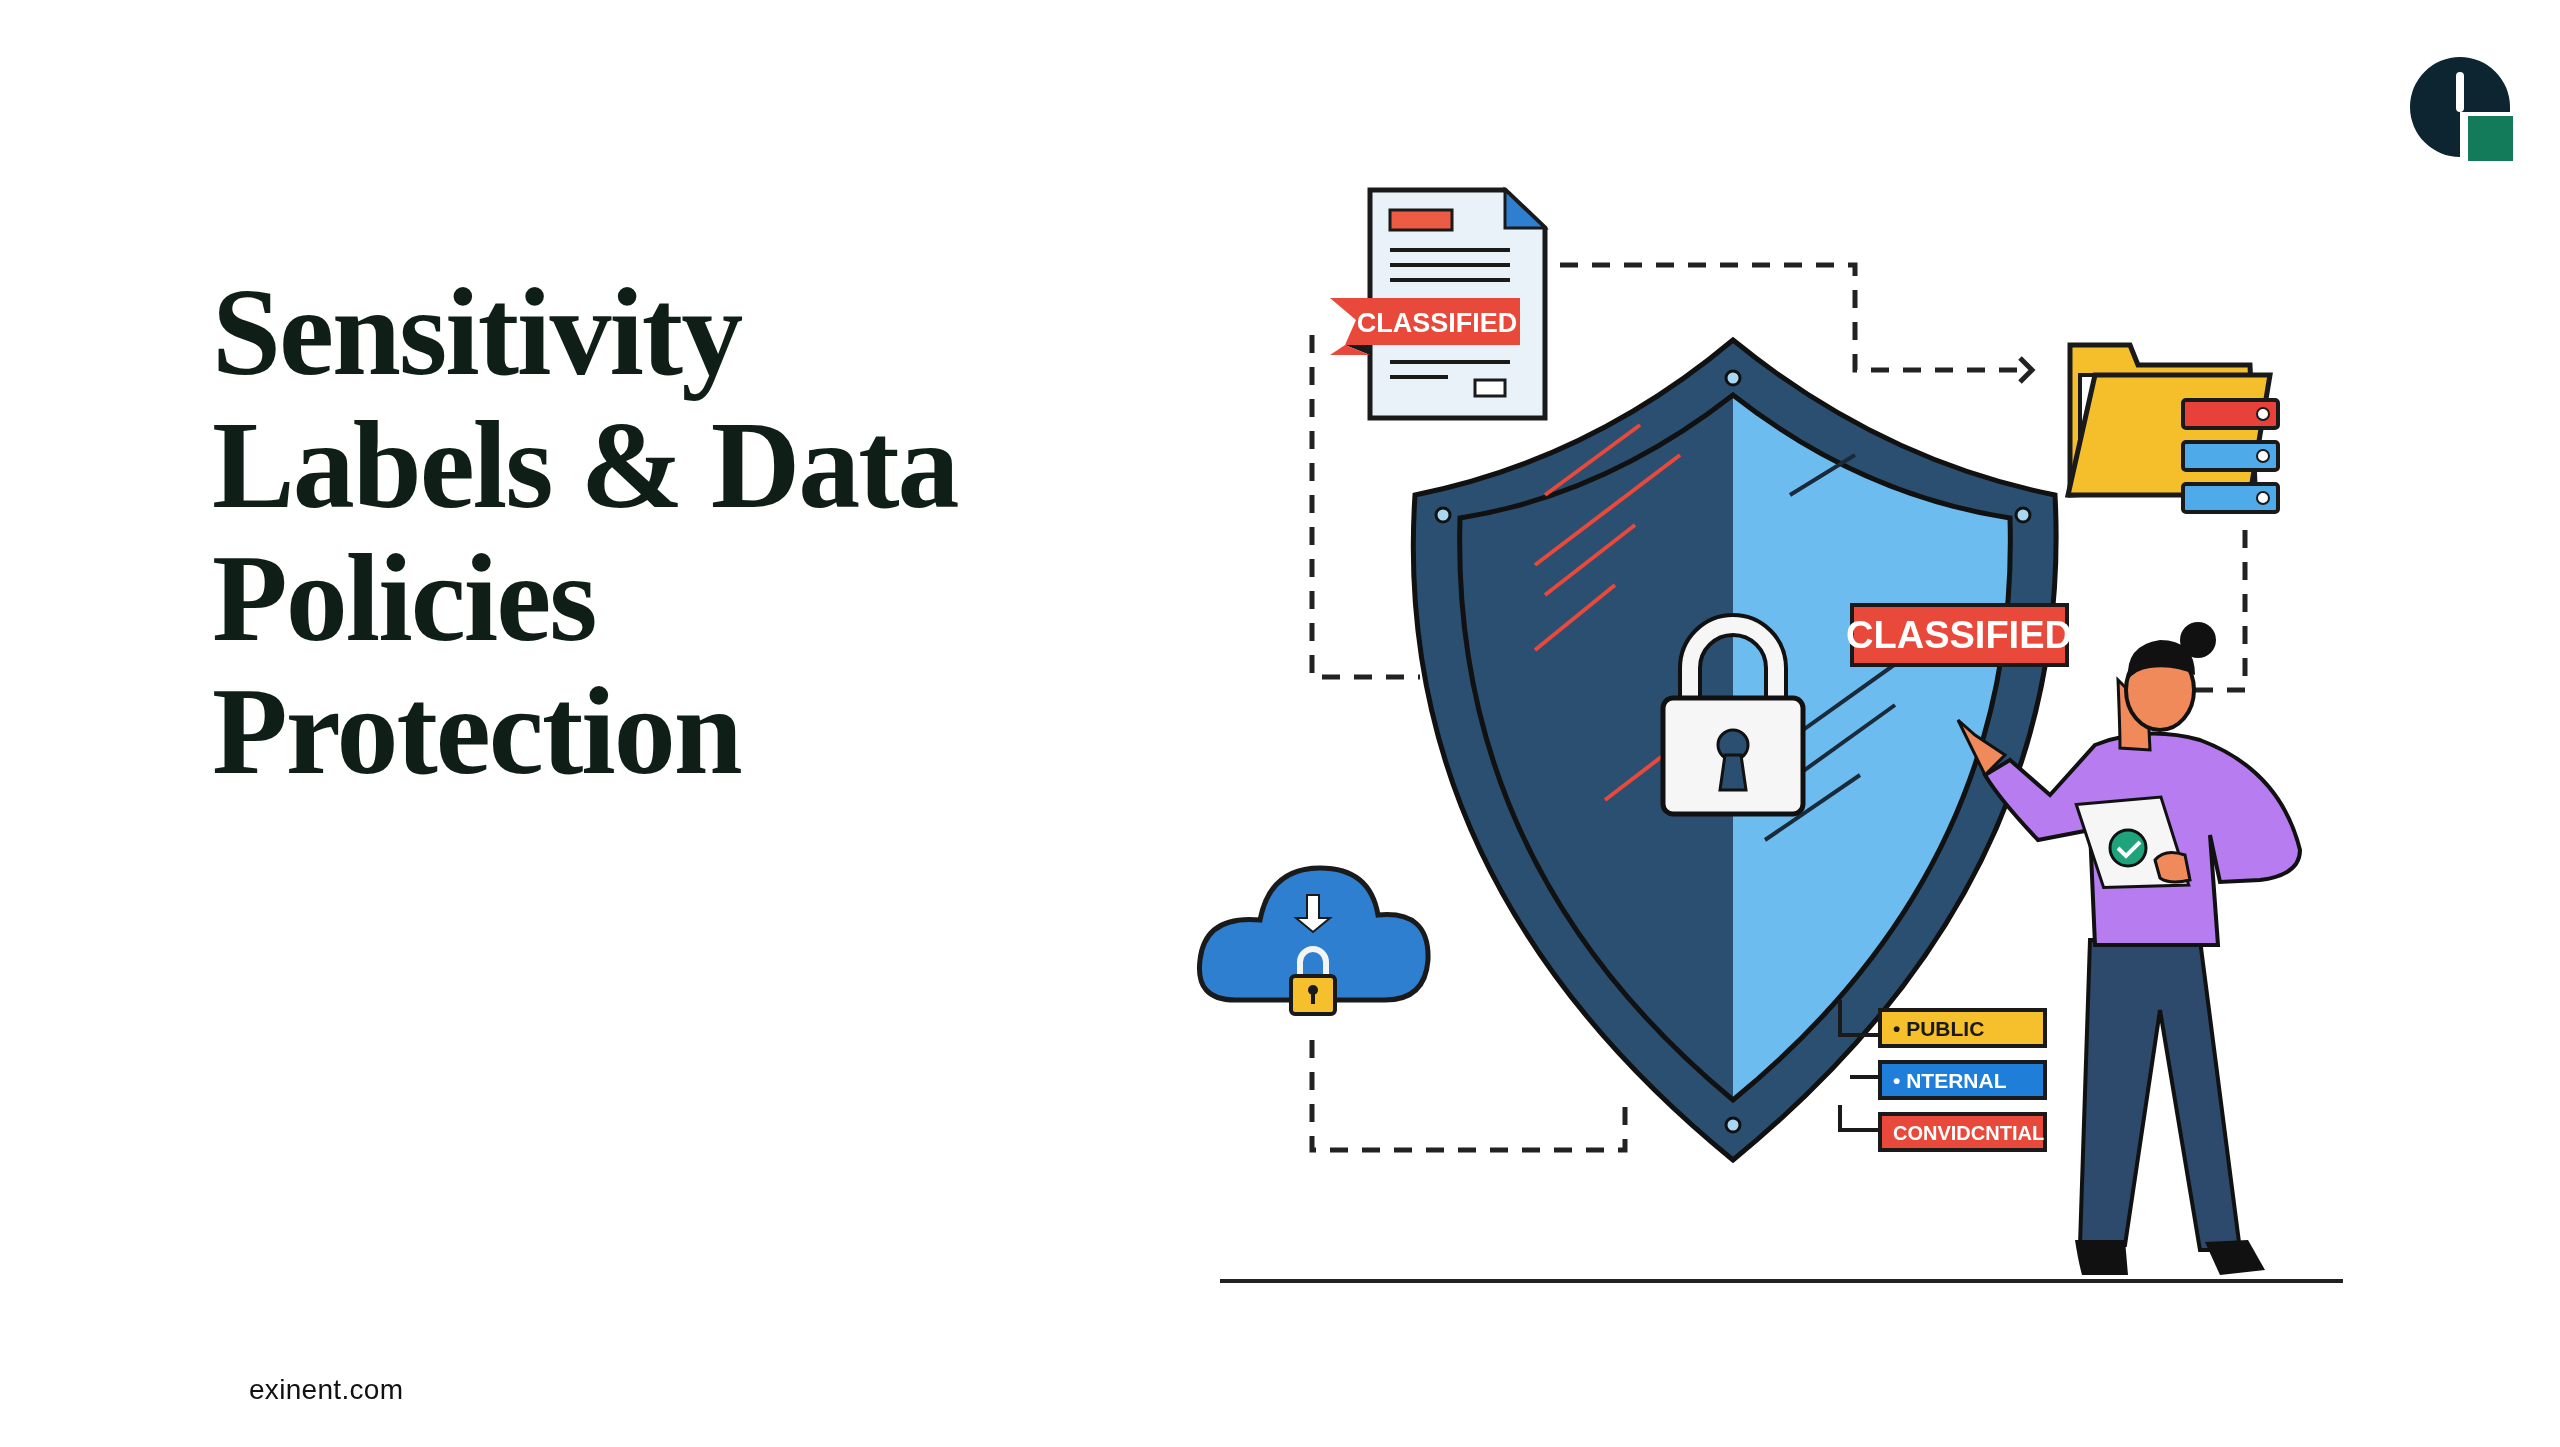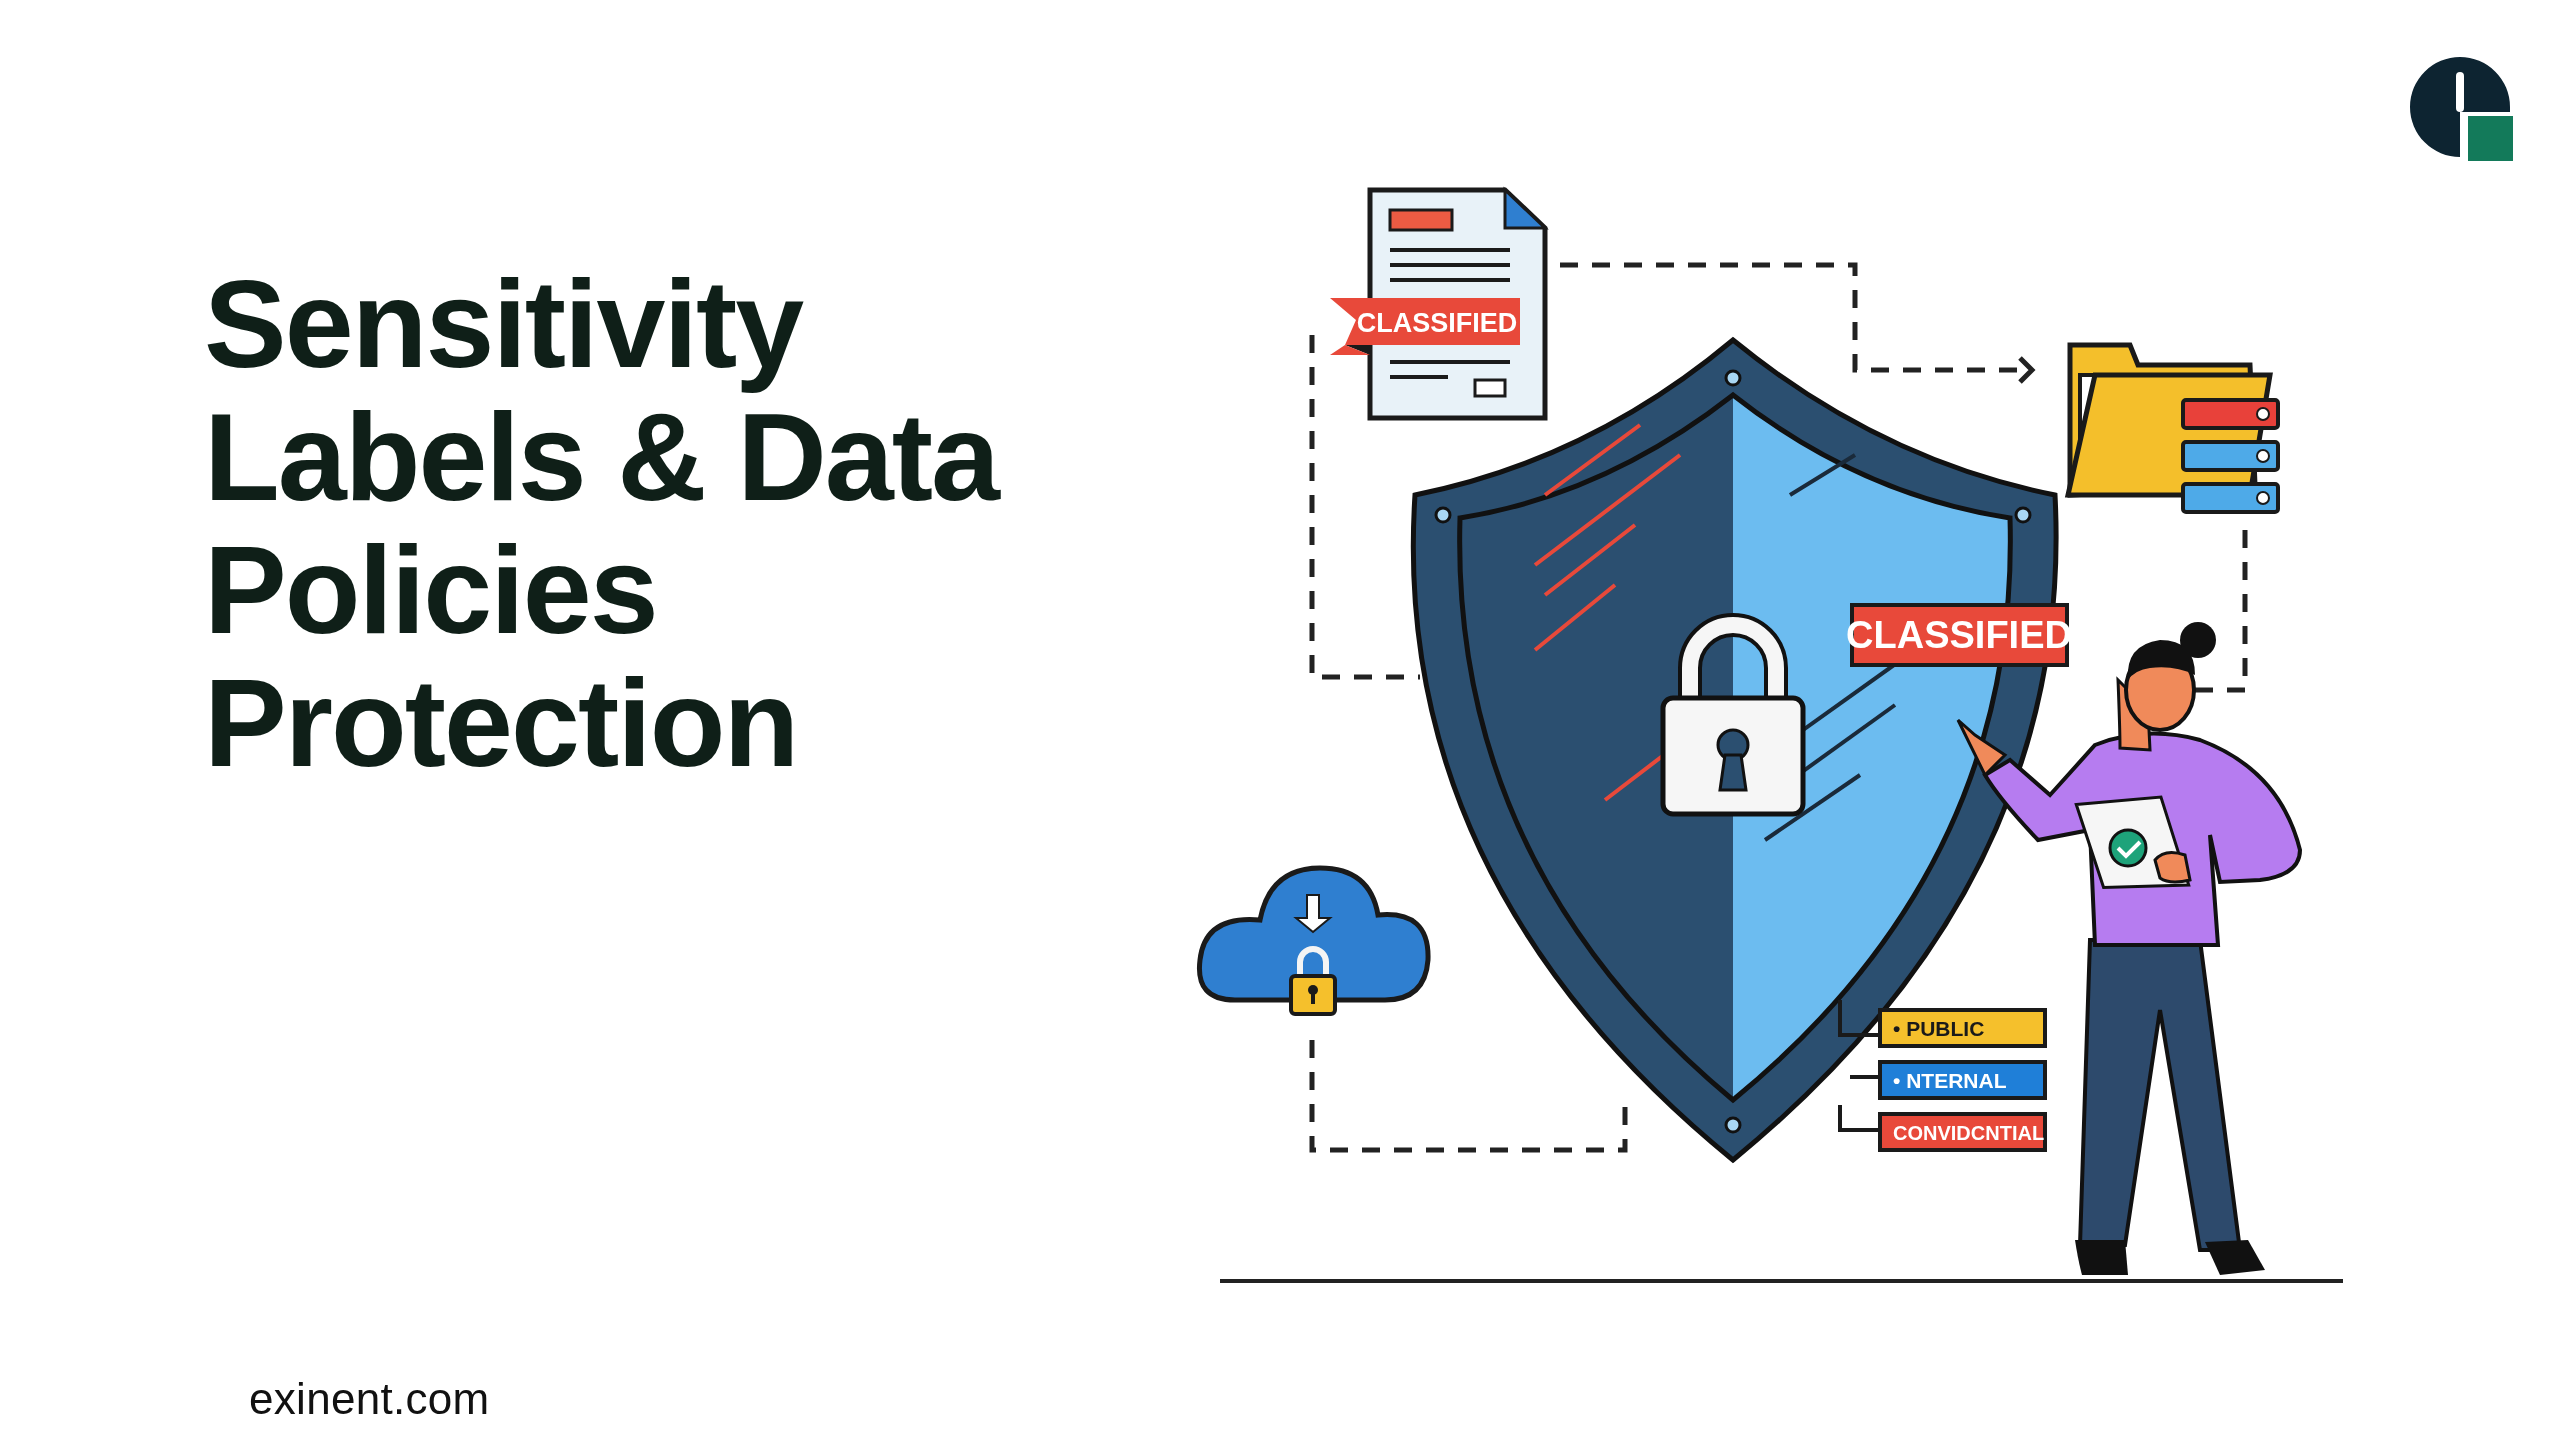--- a/index.html
+++ b/index.html
@@ -3,29 +3,29 @@
 <meta charset="utf-8">
 <style>
   html, body { margin: 0; padding: 0; }
   body {
     width: 2560px; height: 1447px; overflow: hidden;
     background: #ffffff; position: relative;
     font-family: "Liberation Sans", sans-serif;
   }
   .title {
     position: absolute; left: 204px; top: 258px;
-    margin: 0; color: #0f1f18;
-    font-family: Liberation Sans, sans-serif;
+    margin: 8px; color: #0f1f18;
+    font-family: Liberation Serif, serif;
     font-weight: 700; font-size: 124px; line-height: 133px;
     letter-spacing: -2px;
   }
   .title span { display: block; }
   .site {
     position: absolute; left: 249px; top: 1374px;
-    font-size: 44px; color: #111; letter-spacing: 0.3px;
+    font-size: 28px; color: #111; letter-spacing: 0.3px;
   }
   .logo { position: absolute; left: 2410px; top: 52px; width: 110px; height: 110px; }
   .illus { position: absolute; left: 0; top: 0; width: 2560px; height: 1447px; }
   .lbl { font-family: "Liberation Sans", sans-serif; font-weight: 700; }
 </style>
 </head>
 <body>
 
 <svg class="logo" viewBox="0 0 110 110">
   <path d="M100,55 A50,50 0 1 0 50,105 L50,60 L100,60 Z" fill="#0d2431"></path>

